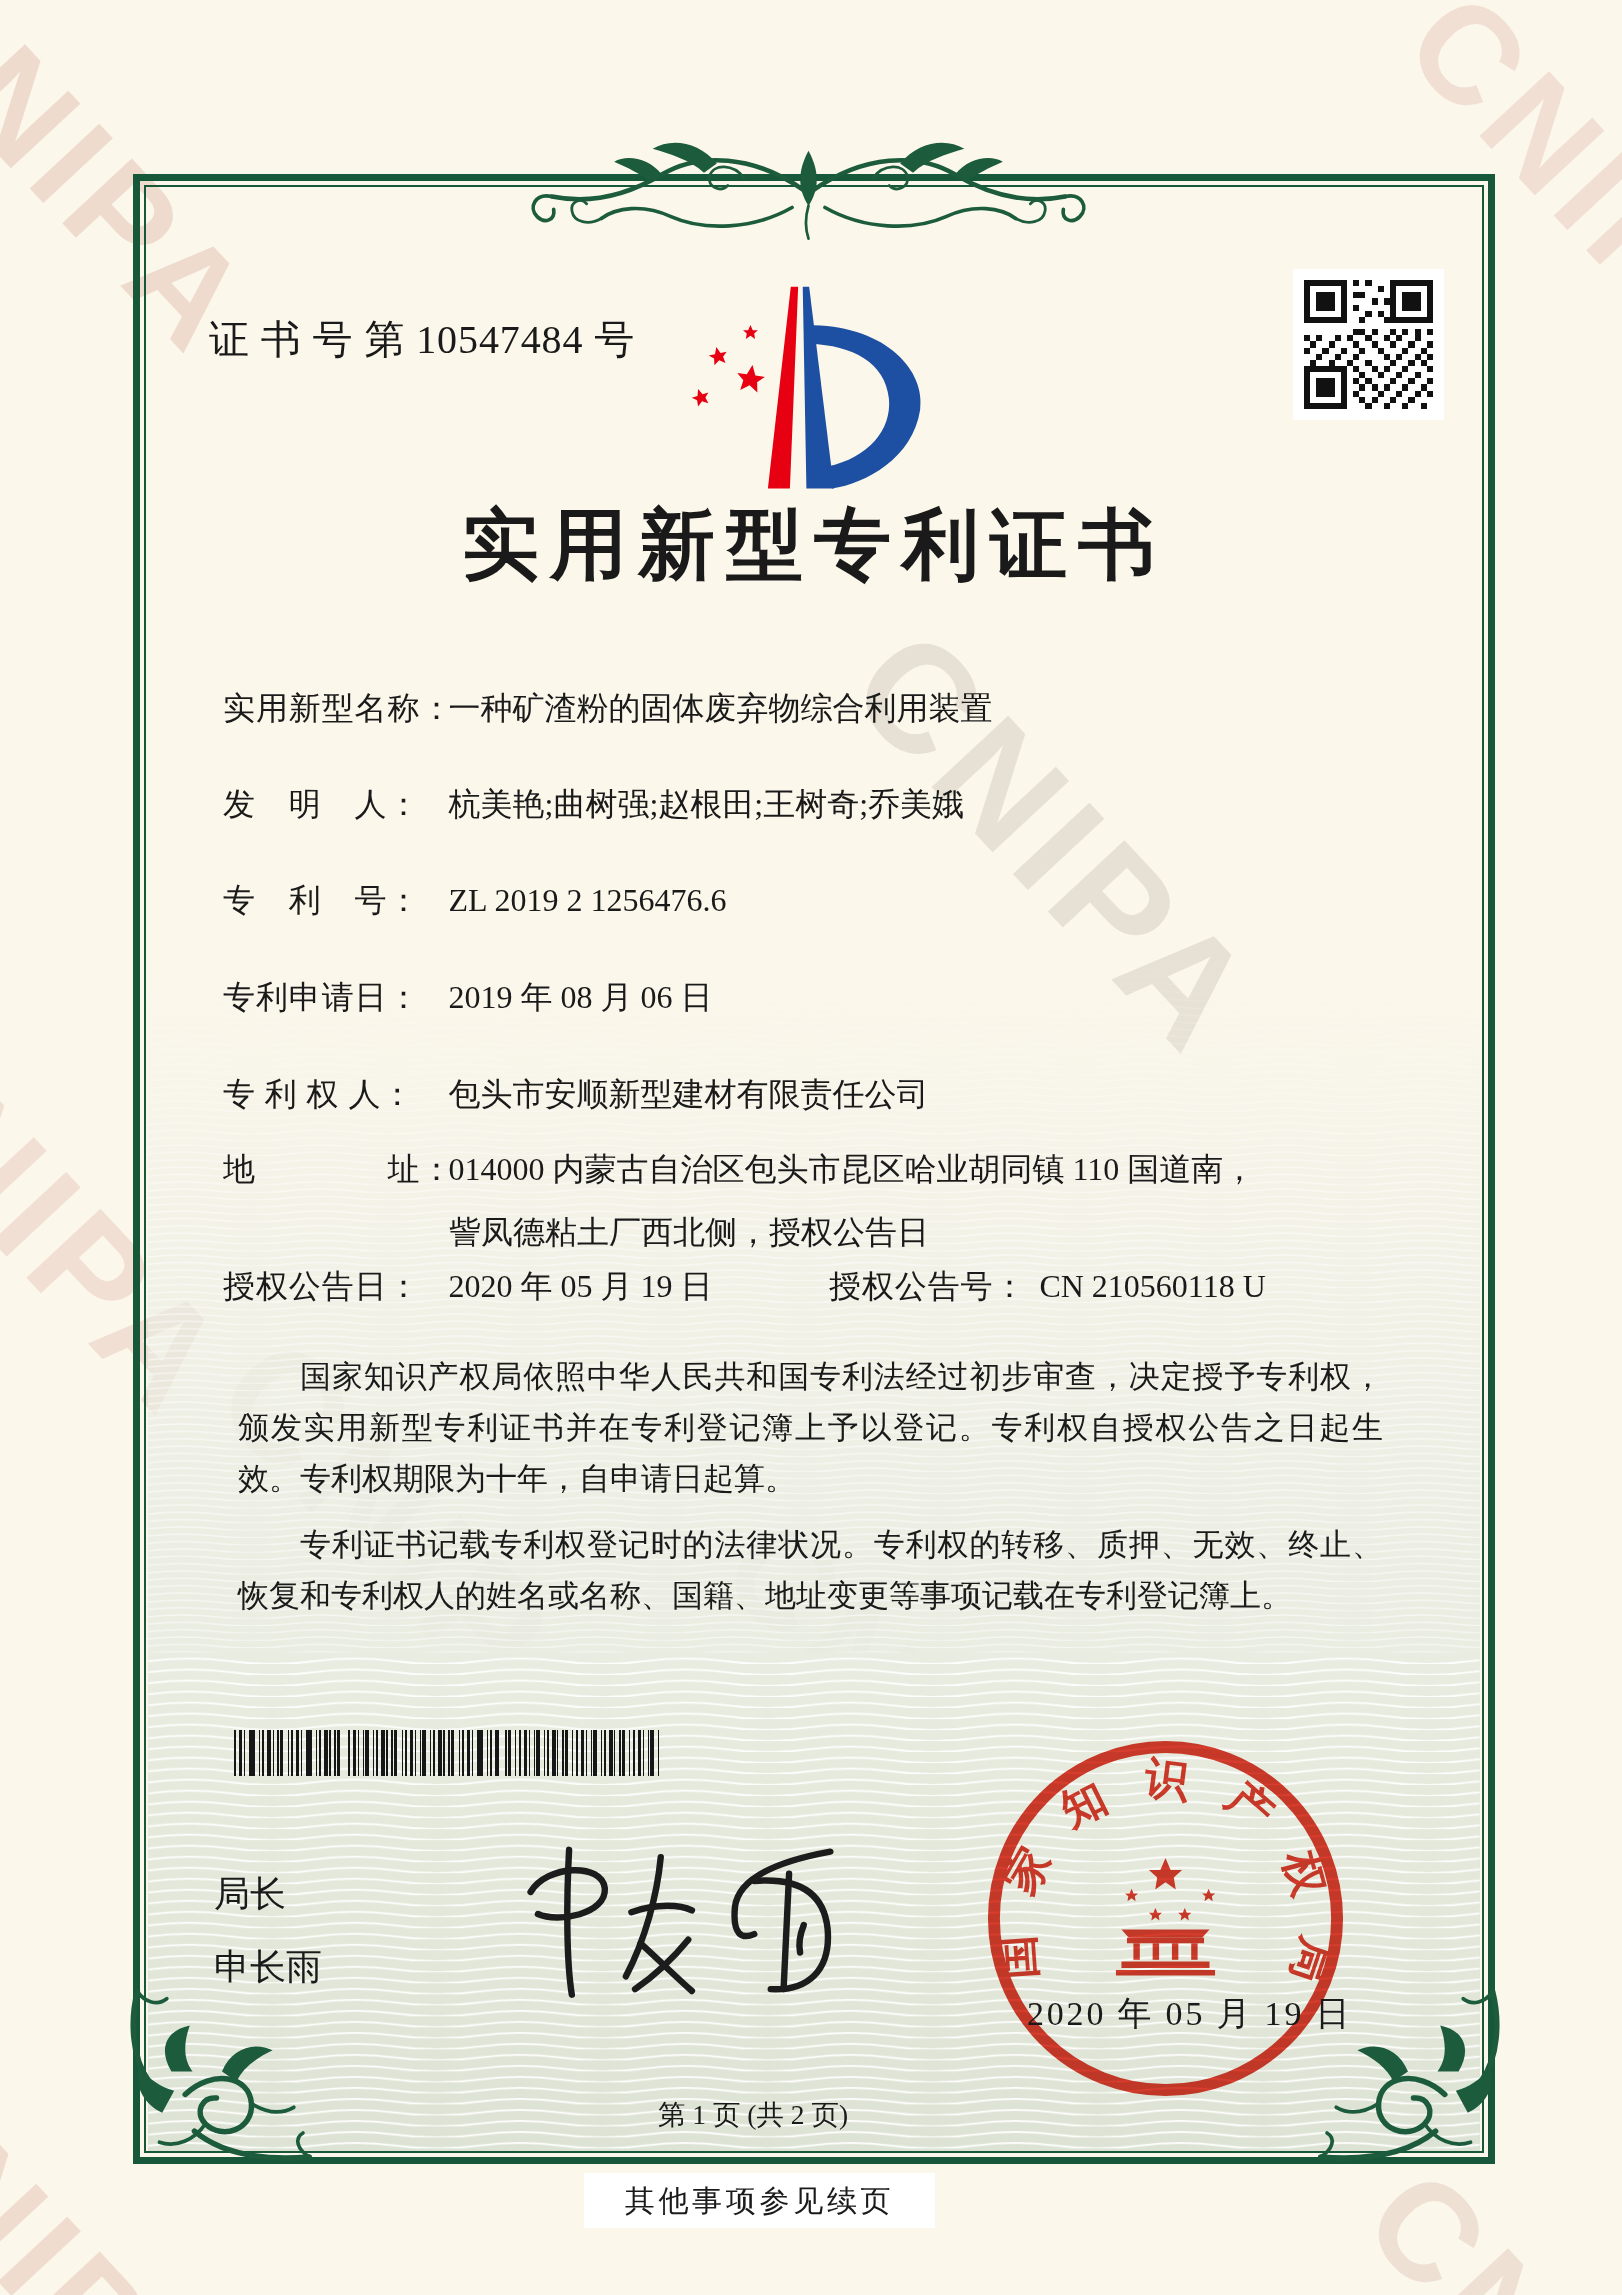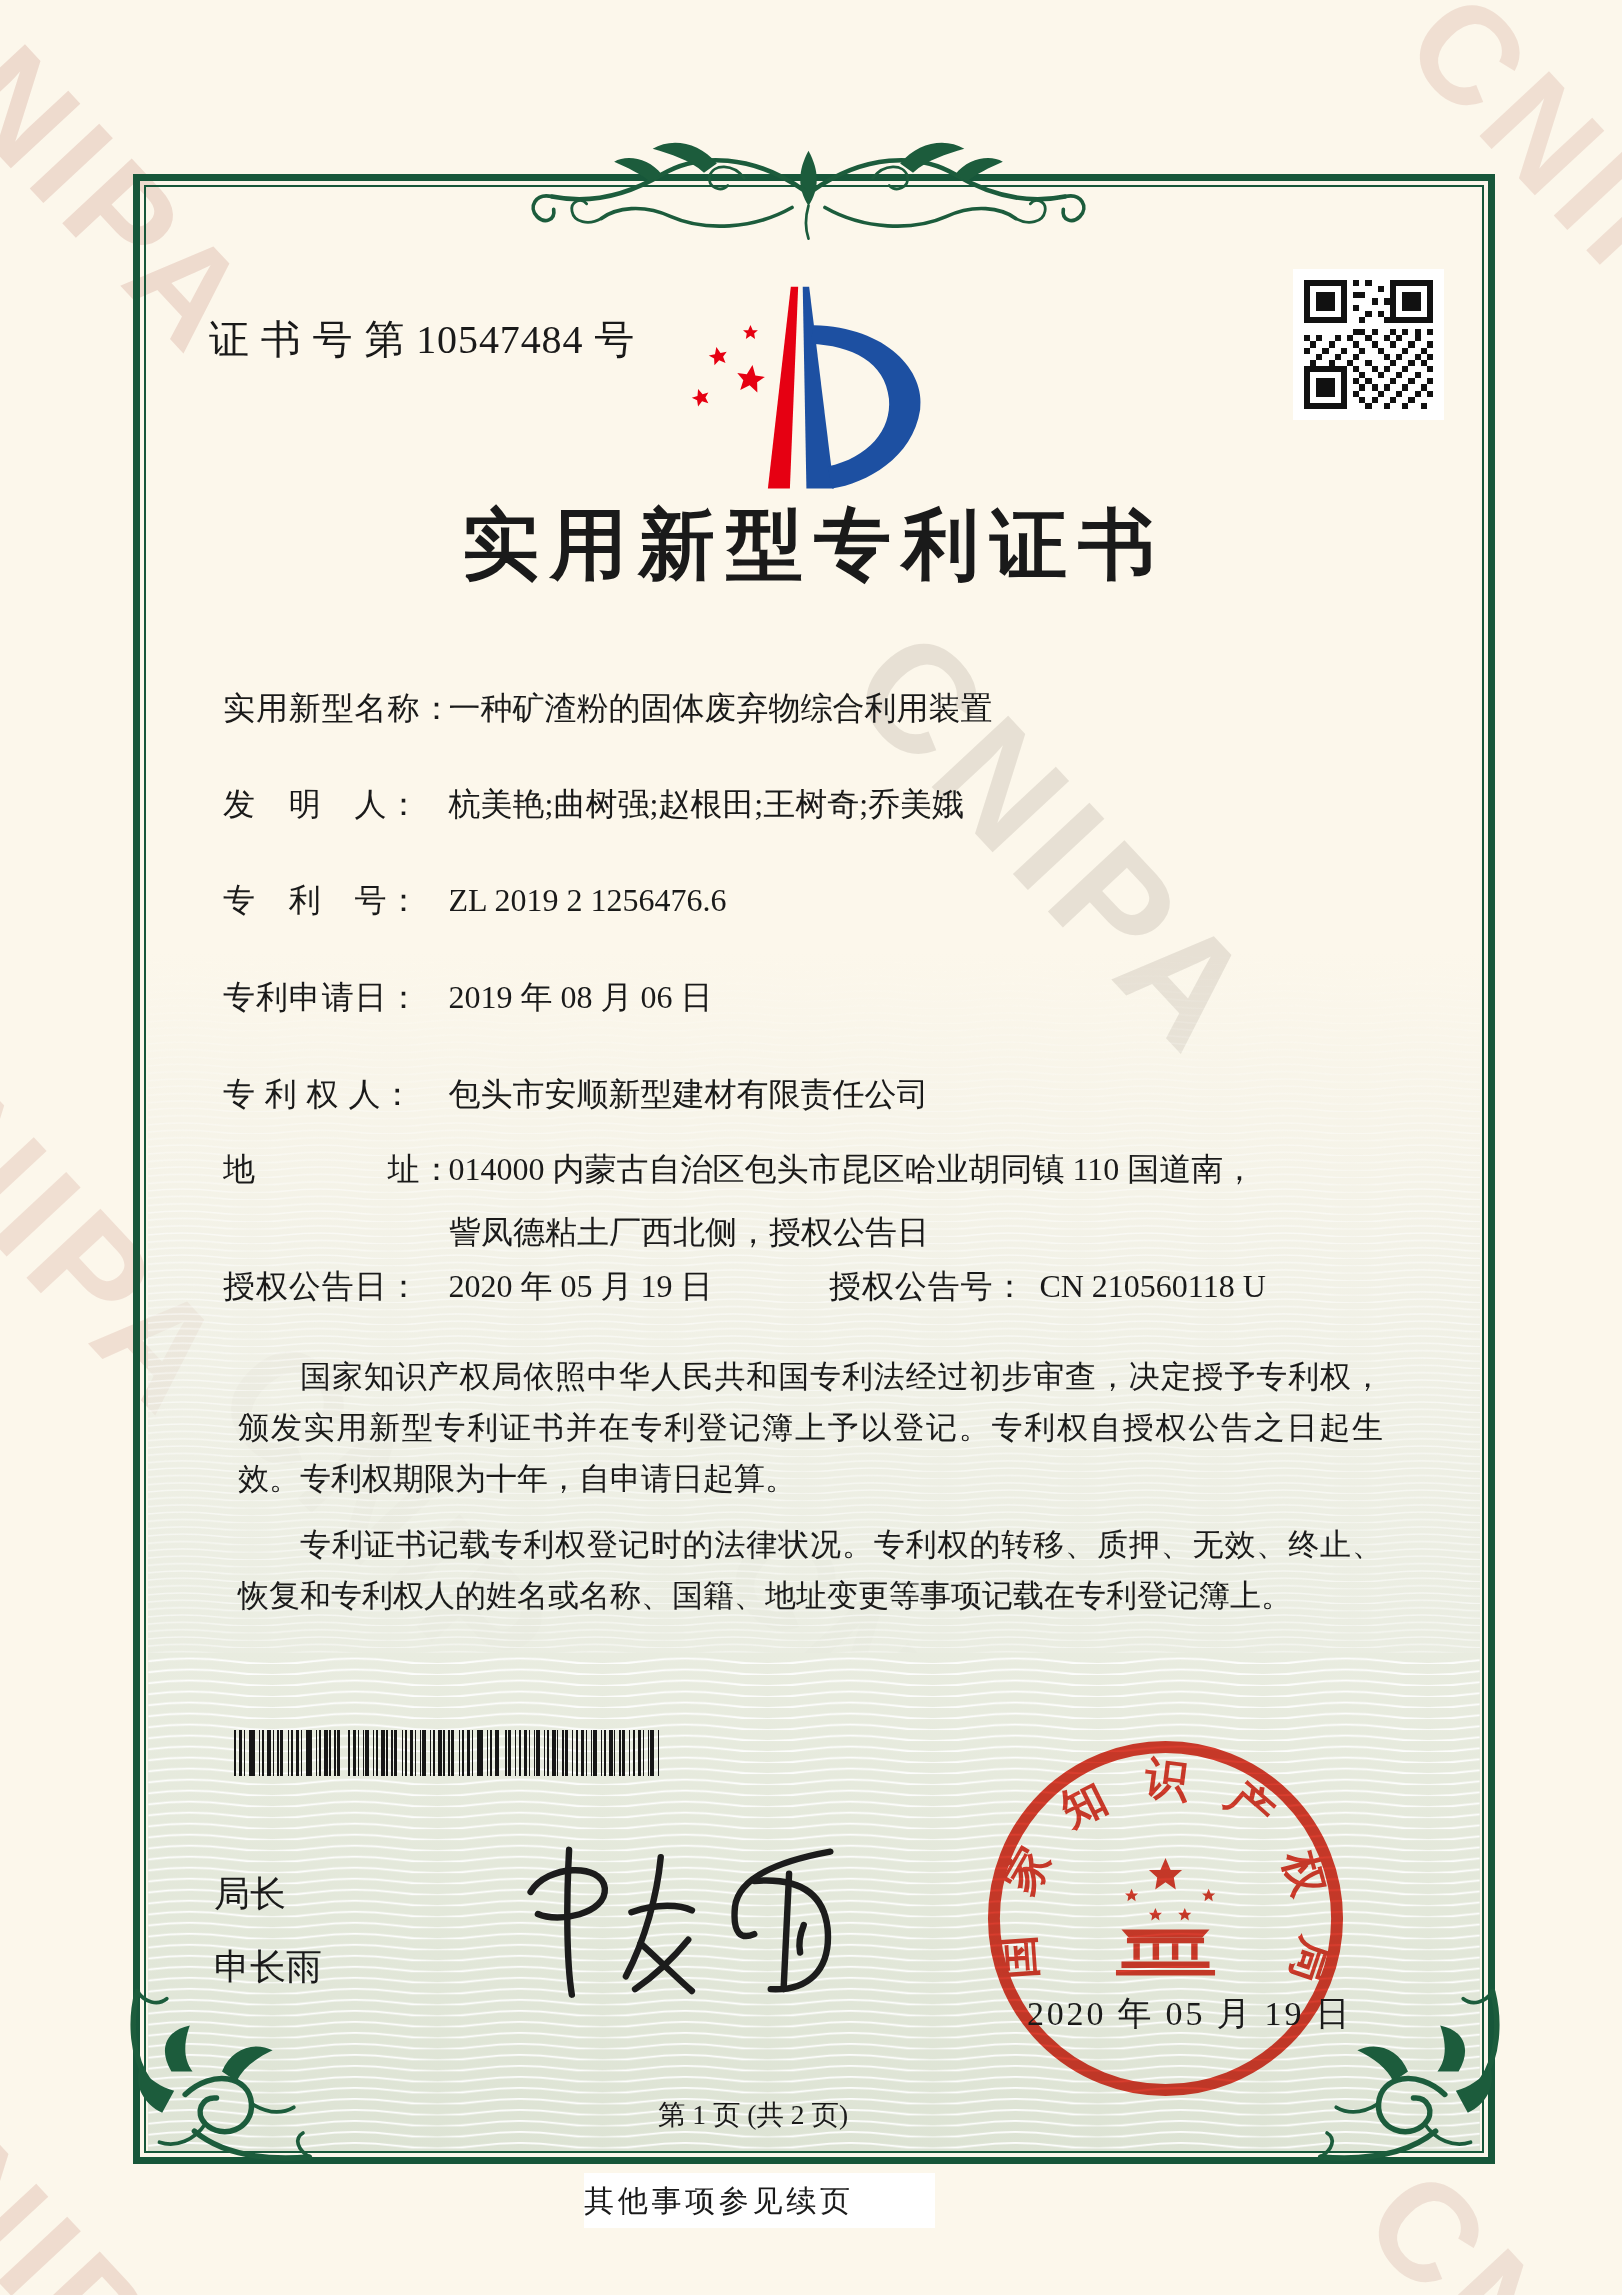--- a/index.html
+++ b/index.html
@@ -61,21 +61,21 @@
       #161616 25px 26px,rgba(0,0,0,0) 26px 28.5px);
   }
   .director-label{position:absolute;left:214px;top:1870px;font-size:36px;font-family:"Liberation Sans","DejaVu Sans",sans-serif;z-index:3;}
   .director-name{position:absolute;left:214px;top:1943px;font-size:36px;font-family:Liberation Sans, sans-serif;z-index:3;}
   .signature{position:absolute;left:514px;top:1837px;z-index:3;}
   .seal{position:absolute;left:982px;top:1735px;z-index:2;mix-blend-mode:multiply;}
   .seal-date{position:absolute;left:1027px;top:1991px;font-size:34px;letter-spacing:2.8px;z-index:4;}
   .page-info{position:absolute;left:133px;top:2097px;width:1240px;text-align:center;font-size:27.5px;z-index:2;}
   .cont-box{
     position:absolute;left:584px;top:2173px;width:351px;height:55px;background:#ffffff;
-    font-size:30px;line-height:55px;letter-spacing:3.7px;z-index:2;
+    text-align:center;font-size:30px;line-height:55px;letter-spacing:3.7px;z-index:2;
   }
   .orn{position:absolute;z-index:1;pointer-events:none;}
 </style>
 </head>
 <body>
 
 <div id="page">
 
   <div class="wm" style="left:-32px;top:-64px;font-size:138px;color:rgba(222,183,170,.45);transform:rotate(47deg);">CNIPA</div>
   <div class="wm" style="left:1492px;top:-37px;font-size:138px;color:rgba(222,183,170,.38);transform:rotate(47deg);">CNIPA</div>

